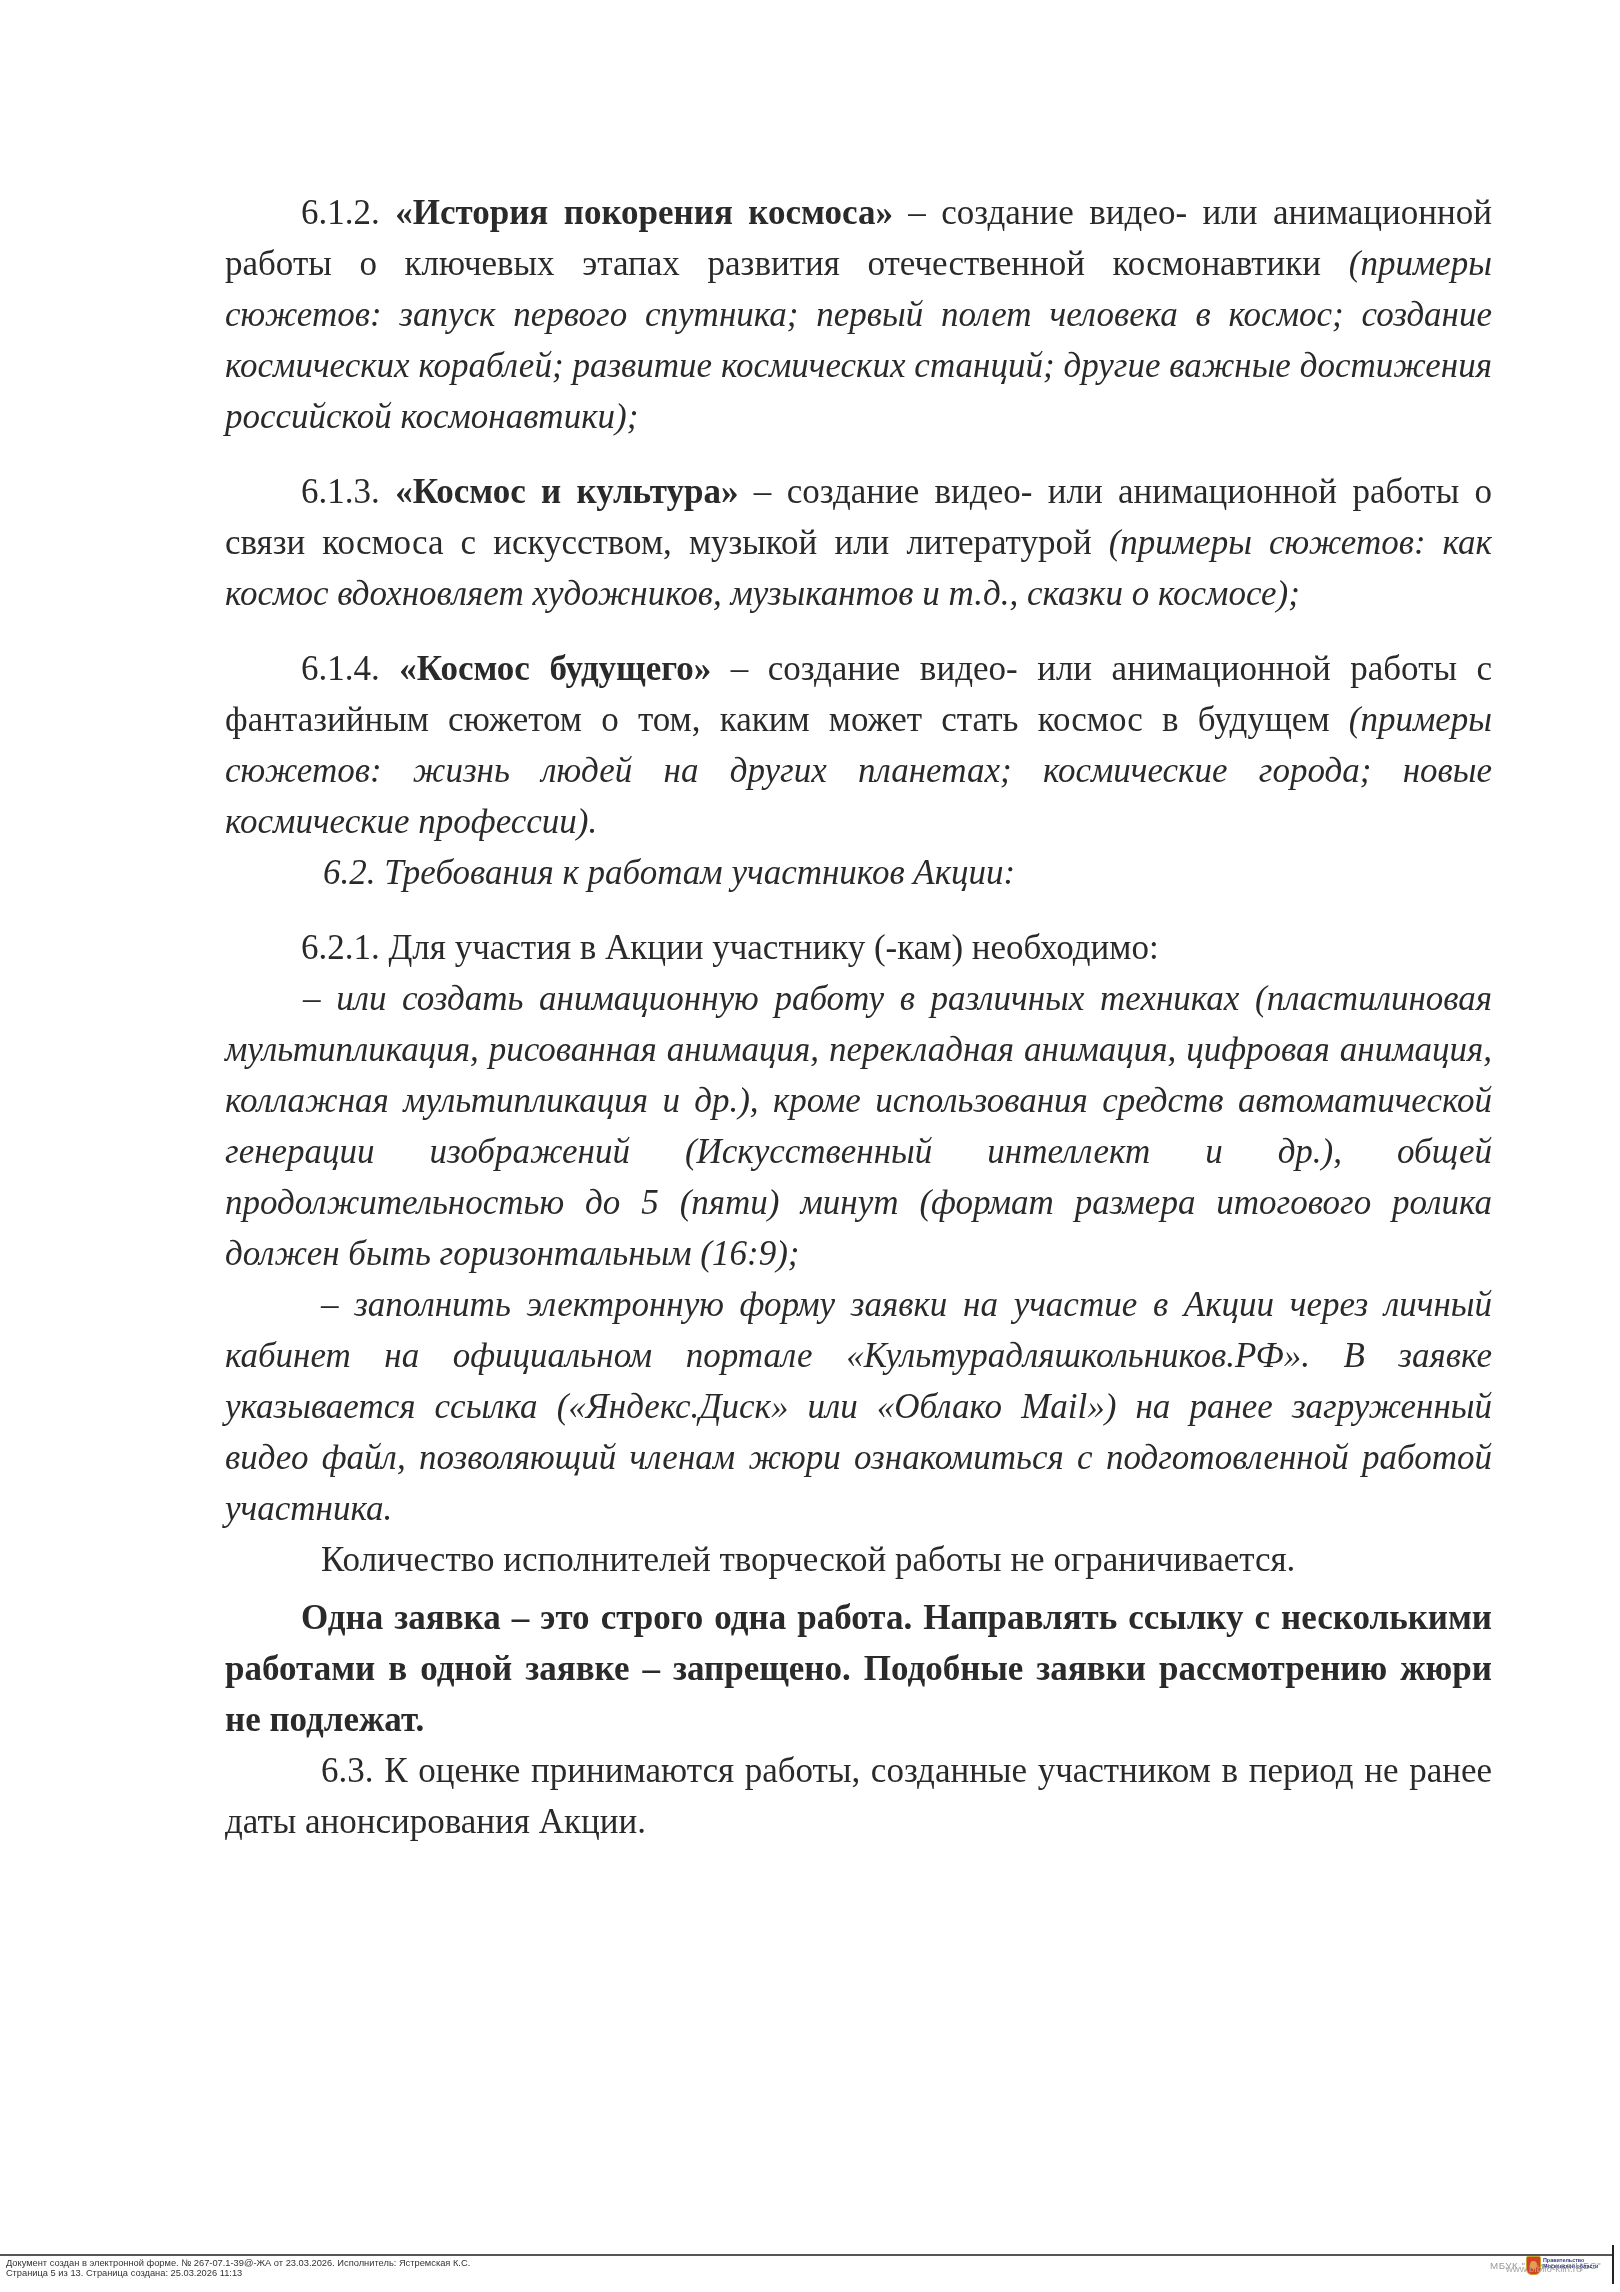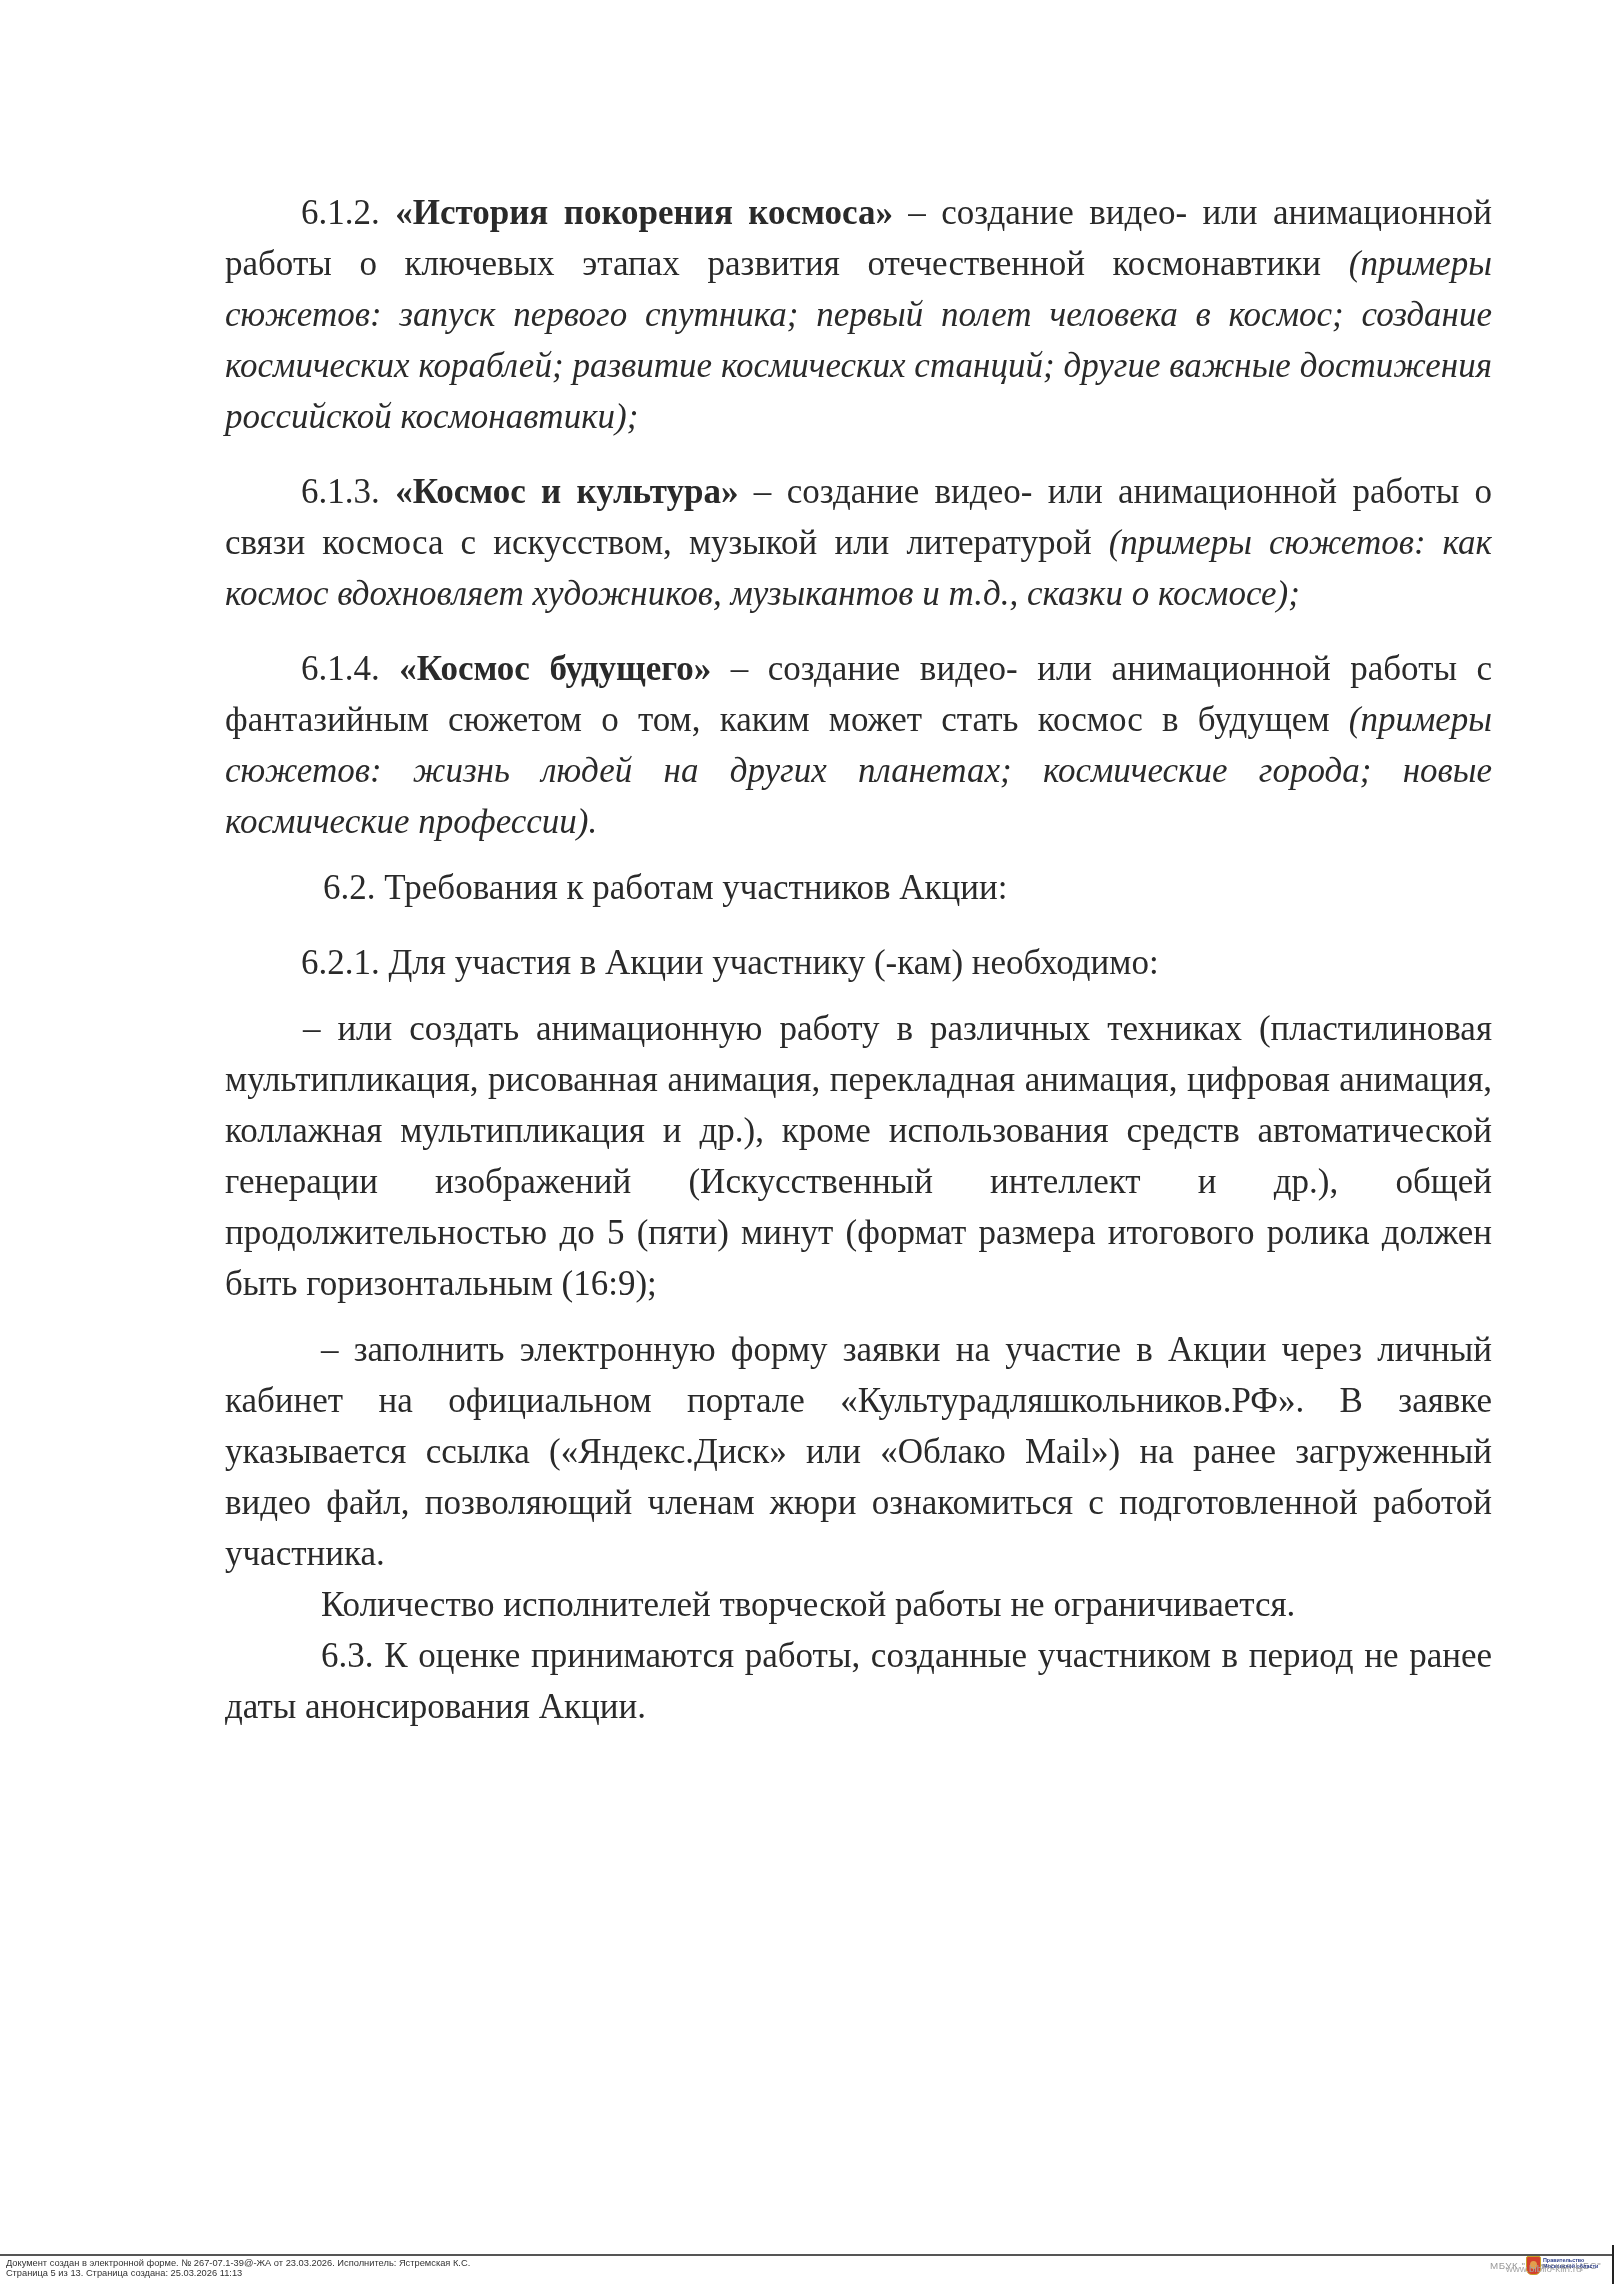--- a/index.html
+++ b/index.html
@@ -28,21 +28,21 @@
     .ind-std { text-indent: 76px; margin-top: 24px; }
     .ind-62 { text-indent: 98px; }
     .ind-dash { text-indent: 78px; }
     .ind-dash2 { text-indent: 96px; }
     .ind-qty { text-indent: 96px; }
     .ind-63 { text-indent: 96px; }
     .ind-bold { text-indent: 76px; }
     .b { font-weight: bold; }
     .i { font-style: italic; }
     .gap-top { margin-top: 6.9px; }
-    .gap-top-sm { margin-top: 15px; }
+    .gap-top-sm { margin-top: 0; font-style: italic; }
     .footer-line {
       position: absolute;
       left: 0;
       top: 2254px;
       width: 1612px;
       height: 2px;
       background: #555;
     }
     .footer-vline {
       position: absolute;
@@ -139,20 +139,21 @@
   <p class="p ind-62 gap-top-sm">6.2. Требования к работам участников Акции:</p>
   <p class="p ind-std">6.2.1. Для участия в Акции участнику (-кам) необходимо:</p>
 
   <p class="p ind-dash gap-top-sm">– или создать анимационную работу в различных техниках (пластилиновая мультипликация, рисованная анимация, перекладная анимация, цифровая анимация, коллажная мультипликация и др.), кроме использования средств автоматической генерации изображений (Искусственный интеллект и др.), общей продолжительностью до 5 (пяти) минут (формат размера итогового ролика должен быть горизонтальным (16:9);</p>
   <p class="p ind-dash2 gap-top-sm">– заполнить электронную форму заявки на участие в Акции через личный кабинет на официальном портале «Культурадляшкольников.РФ». В заявке указывается ссылка («Яндекс.Диск» или «Облако Mail») на ранее загруженный видео файл, позволяющий членам жюри ознакомиться с подготовленной работой участника.</p>
 
   <p class="p ind-qty">Количество исполнителей творческой работы не ограничивается.</p>
 
 
 
+  <p class="p ind-bold b gap-top">Одна заявка – это строго одна работа. Направлять ссылку с несколькими работами в одной заявке – запрещено. Подобные заявки рассмотрению жюри не подлежат.</p>
 
   <p class="p ind-63">6.3. К оценке принимаются работы, созданные участником в период не ранее даты анонсирования Акции.</p>
 </div>
 
 <div class="footer-line"></div>
 <div class="footer-vline"></div>
 
 <div class="footer-text">
   <div>Документ создан в электронной форме. № 267-07.1-39@-ЖА от 23.03.2026. Исполнитель: Ястремская К.С.</div>
   <div>Страница 5 из 13. Страница создана: 25.03.2026 11:13</div>

